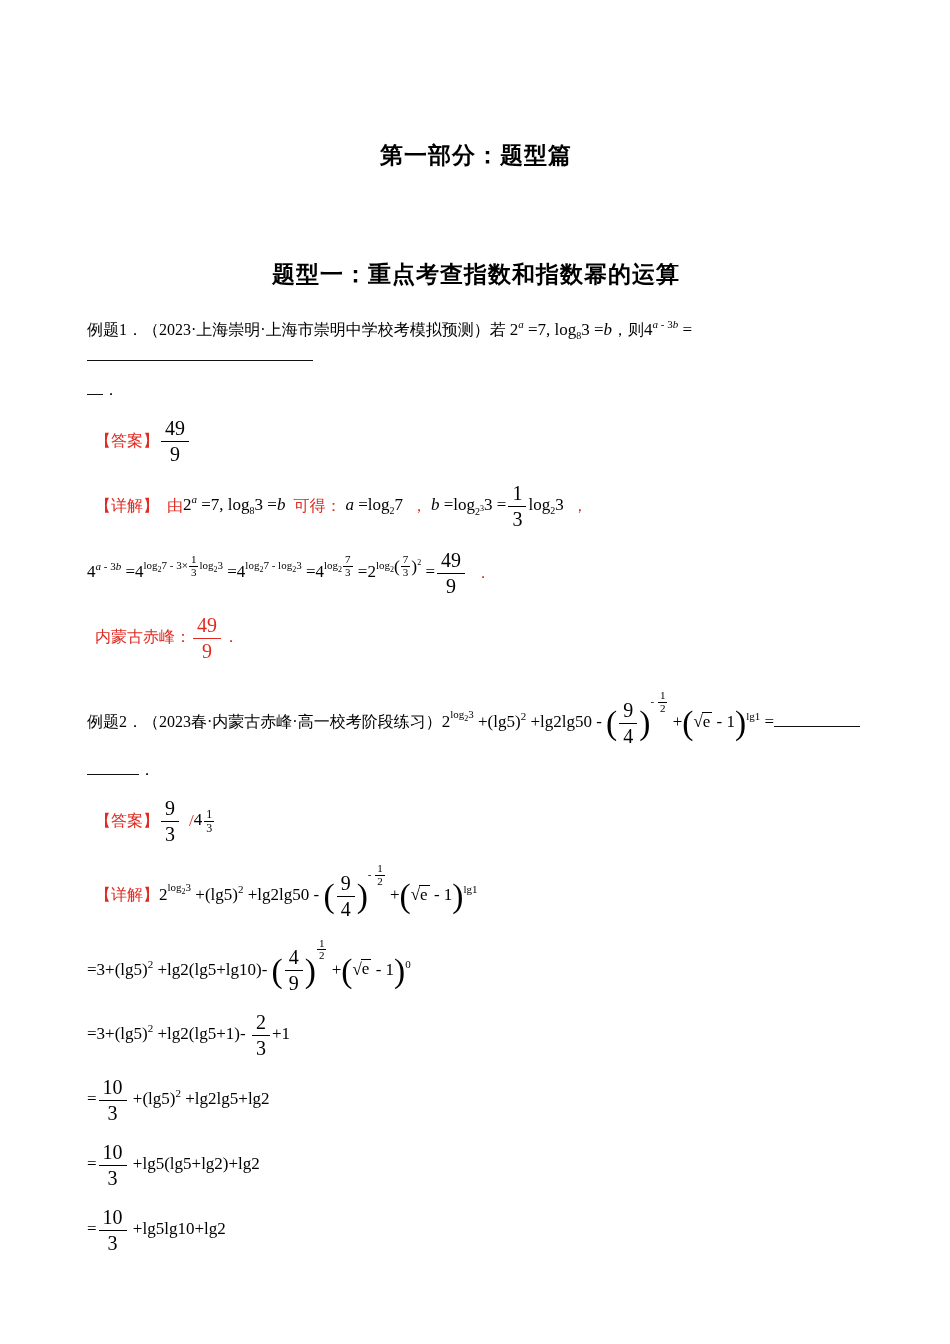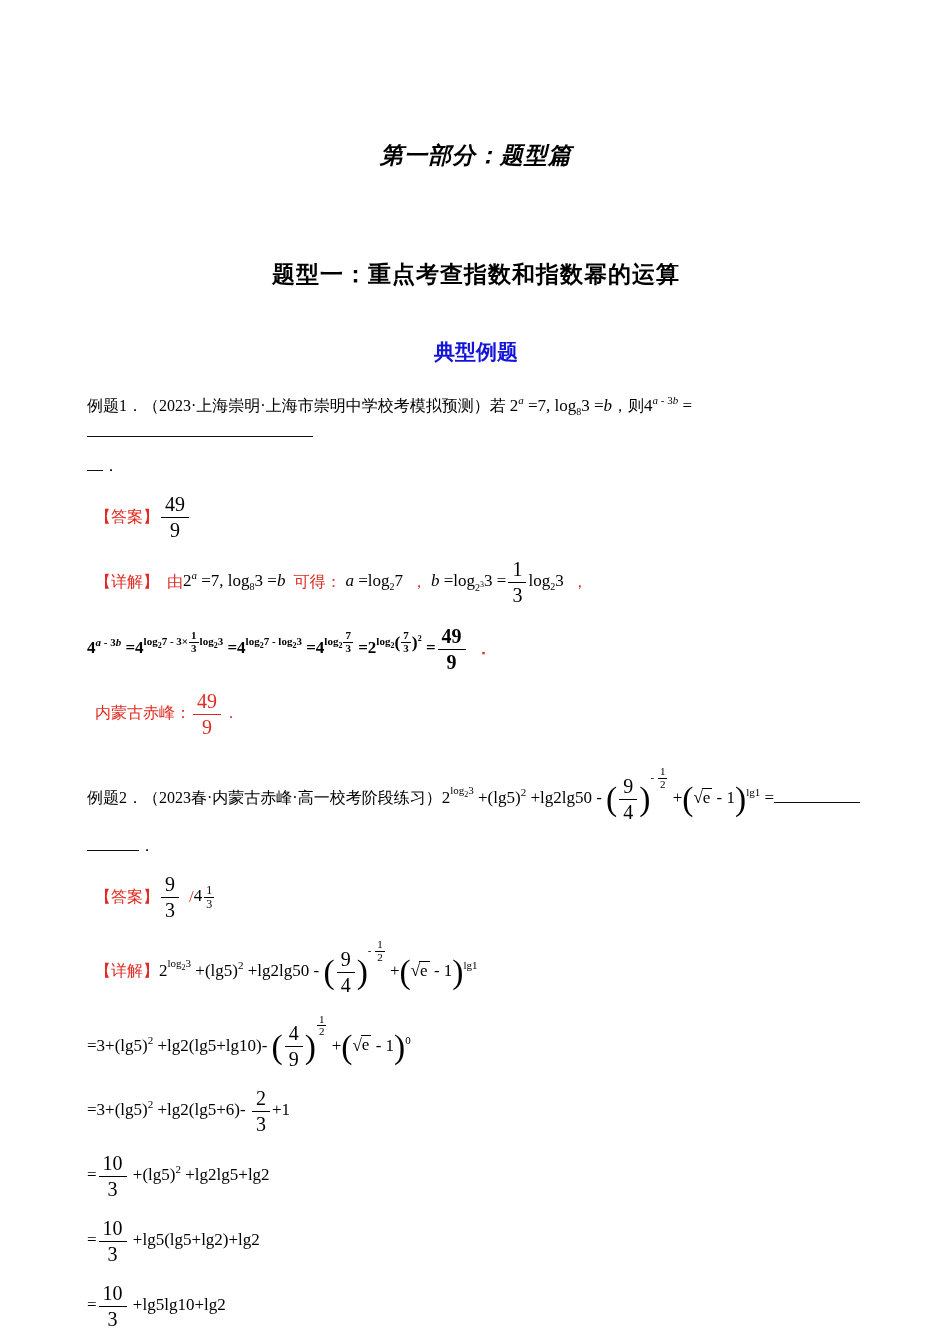--- a/index.html
+++ b/index.html
@@ -1,19 +1,19 @@
 <!DOCTYPE html>
 <html><head>
 <meta charset="utf-8">
 <style>
   html,body{margin:0;padding:0;background:#fff;}
   body{width:950px;color:#000;font-family:"Liberation Serif","DejaVu Serif",serif;}
   .page{width:950px;min-height:1344px;box-sizing:border-box;padding:140px 85px 80px 87px;}
   
-  .h1{ text-align:center;font-weight:bold;font-size:23px;letter-spacing:1px;margin:0 0 0 0;font-style:italic;}
+  .h1{ text-align:center;font-weight:bold;font-size:23px;letter-spacing:1px;margin:0 0 0 0;}
   .h2{ text-align:center;font-weight:bold;font-size:23px;letter-spacing:1px;margin:88px 0 0 0;font-family:Liberation Serif, serif;}
   .h3{ text-align:center;font-weight:bold;font-size:21px;color:#1414d9;margin:48px 0 0 0;}
   
   .para{font-size:16px;line-height:1.6;margin-top:22px;}
   .tight{margin-top:8px;}
   .red{color:#e02a21;margin-left:8px;}
   .m{font-family:"Liberation Serif","DejaVu Serif",serif;font-size:17px;}
   .i{font-style:italic;}
   
   .sp{font-size:11px;vertical-align:7px;line-height:1;}
@@ -45,40 +45,39 @@
   .bl1{width:226px;} .bl2{width:16px;} .bl3{width:86px;} .bl4{width:52px;}
   .mt14{margin-top:14px;} .mt16{margin-top:16px;} .mt26{margin-top:26px;}
 </style>
 </head>
 <body>
 
 <div class="page">
 
   <div class="h1">第一部分：题型篇</div>
   <div class="h2">题型一：重点考查指数和指数幂的运算</div>
-  <div class="h3">典型例题</div>
 
   <div class="para mt26">
     <span>例题1．（2023·上海崇明·上海市崇明中学校考模拟预测）若 </span><span class="m">2</span><sup class="sp i">a</sup><span class="m"> =7, </span><span class="m">log</span><sub class="sb">8</sub><span class="m">3</span><span class="m"> =</span><span class="m i">b</span><span>，则</span><span class="m">4</span><sup class="sp"><span class="i">a</span><span> - 3</span><span class="i">b</span></sup><span class="m"> =</span><span class="bl bl1"></span>
   </div>
   <div class="para tight">
     <span class="bl bl2"></span><span>．</span>
   </div>
 
   <div class="para mt14">
     <span class="red">【答案】</span><span class="fr"><span class="n">49</span><span class="d">9</span></span>
   </div>
 
   <div class="para mt14">
     <span class="red">【详解】</span><span class="red">由</span><span class="m">2</span><sup class="sp i">a</sup><span class="m"> =7, </span><span class="m">log</span><sub class="sb">8</sub><span class="m">3</span><span class="m"> =</span><span class="m i">b</span><span class="red">可得：</span>
     <span class="m i">a</span><span class="m"> =</span><span class="m">log</span><sub class="sb">2</sub><span class="m">7</span><span class="red">，</span>
     <span class="m i">b</span><span class="m"> =</span><span class="m">log</span><sub class="sb"><span>2</span><sup class="tiny">3</sup></sub><span class="m">3</span><span class="m"> =</span><span class="fr"><span class="n">1</span><span class="d">3</span></span><span class="m">log</span><sub class="sb">2</sub><span class="m">3</span><span class="red">，</span>
   </div>
 
-  <div class="para mt16" style="line-height:2.6;font-weight:bold;">
+  <div class="para mt16" style="line-height:2.6;">
     <span class="m">4</span><sup class="sp"><span class="i">a</span><span> - 3</span><span class="i">b</span></sup><span class="m"> =</span><span class="m">4</span><sup class="xp"><span>log</span><sub class="sb">2</sub><span>7 - 3×</span><span class="xfr"><span class="n">1</span><span class="d">3</span></span><span>log</span><sub class="sb">2</sub><span>3</span></sup><span class="m"> =</span><span class="m">4</span><sup class="xp"><span>log</span><sub class="sb">2</sub><span>7 - </span><span>log</span><sub class="sb">2</sub><span>3</span></sup><span class="m"> =</span><span class="m">4</span><sup class="xp"><span>log</span><sub class="sb">2</sub><span class="xfr"><span class="n">7</span><span class="d">3</span></span></sup><span class="m"> =</span><span class="m">2</span><sup class="xp"><span>log</span><sub class="sb">2</sub><span class="bpx">(</span><span class="xfr"><span class="n">7</span><span class="d">3</span></span><span class="bpx">)</span><sup class="tiny">2</sup></sup><span class="m"> =</span><span class="fr"><span class="n">49</span><span class="d">9</span></span><span class="red">．</span>
   </div>
 
   <div class="para mt14 red">
     <span>内蒙古赤峰：</span><span class="fr"><span class="n">49</span><span class="d">9</span></span><span>．</span>
   </div>
 
   <div class="para mt26" style="line-height:2.4;">
     <span>例题2．（2023春·内蒙古赤峰·高一校考阶段练习）</span><span class="m">2</span><sup class="xp"><span>log</span><sub class="sb">2</sub><span>3</span></sup><span class="m"> +</span><span class="m">(</span><span class="m">lg5</span><span class="m">)</span><sup class="sp">2</sup><span class="m"> +lg2lg50 - </span><span class="bp">(</span><span class="fr"><span class="n">9</span><span class="d">4</span></span><span class="bp">)</span><sup class="xp xp-h"><span>- </span><span class="xfr"><span class="n">1</span><span class="d">2</span></span></sup><span class="m"> +</span><span class="bp">(</span><span class="m rad">√</span><span class="m rbar">e</span><span class="m"> - 1</span><span class="bp">)</span><sup class="sp">lg1</sup><span class="m"> =</span><span class="bl bl3"></span>
   </div>
@@ -92,21 +91,21 @@
 
   <div class="para mt16" style="line-height:2.4;">
     <span class="red">【详解】</span><span class="m">2</span><sup class="xp"><span>log</span><sub class="sb">2</sub><span>3</span></sup><span class="m"> +</span><span class="m">(</span><span class="m">lg5</span><span class="m">)</span><sup class="sp">2</sup><span class="m"> +lg2lg50 - </span><span class="bp">(</span><span class="fr"><span class="n">9</span><span class="d">4</span></span><span class="bp">)</span><sup class="xp xp-h"><span>- </span><span class="xfr"><span class="n">1</span><span class="d">2</span></span></sup><span class="m"> +</span><span class="bp">(</span><span class="m rad">√</span><span class="m rbar">e</span><span class="m"> - 1</span><span class="bp">)</span><sup class="sp">lg1</sup>
   </div>
 
   <div class="para mt16" style="line-height:2.4;">
     <span class="m">=3+</span><span class="m">(</span><span class="m">lg5</span><span class="m">)</span><sup class="sp">2</sup><span class="m"> +lg2(lg5+lg10)- </span><span class="bp">(</span><span class="fr"><span class="n">4</span><span class="d">9</span></span><span class="bp">)</span><sup class="xp xp-h"><span class="xfr"><span class="n">1</span><span class="d">2</span></span></sup><span class="m"> +</span><span class="bp">(</span><span class="m rad">√</span><span class="m rbar">e</span><span class="m"> - 1</span><span class="bp">)</span><sup class="sp">0</sup>
   </div>
 
   <div class="para mt14">
-    <span class="m">=3+</span><span class="m">(</span><span class="m">lg5</span><span class="m">)</span><sup class="sp">2</sup><span class="m"> +lg2(lg5+6)- </span><span class="fr"><span class="n">2</span><span class="d">3</span></span><span class="m">+1</span>
+    <span class="m">=3+</span><span class="m">(</span><span class="m">lg5</span><span class="m">)</span><sup class="sp">2</sup><span class="m"> +lg2(lg5+1)- </span><span class="fr"><span class="n">2</span><span class="d">3</span></span><span class="m">+1</span>
   </div>
 
   <div class="para mt14">
     <span class="m">=</span><span class="fr"><span class="n">10</span><span class="d">3</span></span><span class="m"> +</span><span class="m">(</span><span class="m">lg5</span><span class="m">)</span><sup class="sp">2</sup><span class="m"> +lg2lg5+lg2</span>
   </div>
 
   <div class="para mt14">
     <span class="m">=</span><span class="fr"><span class="n">10</span><span class="d">3</span></span><span class="m"> +lg5(lg5+lg2)+lg2</span>
   </div>
 

